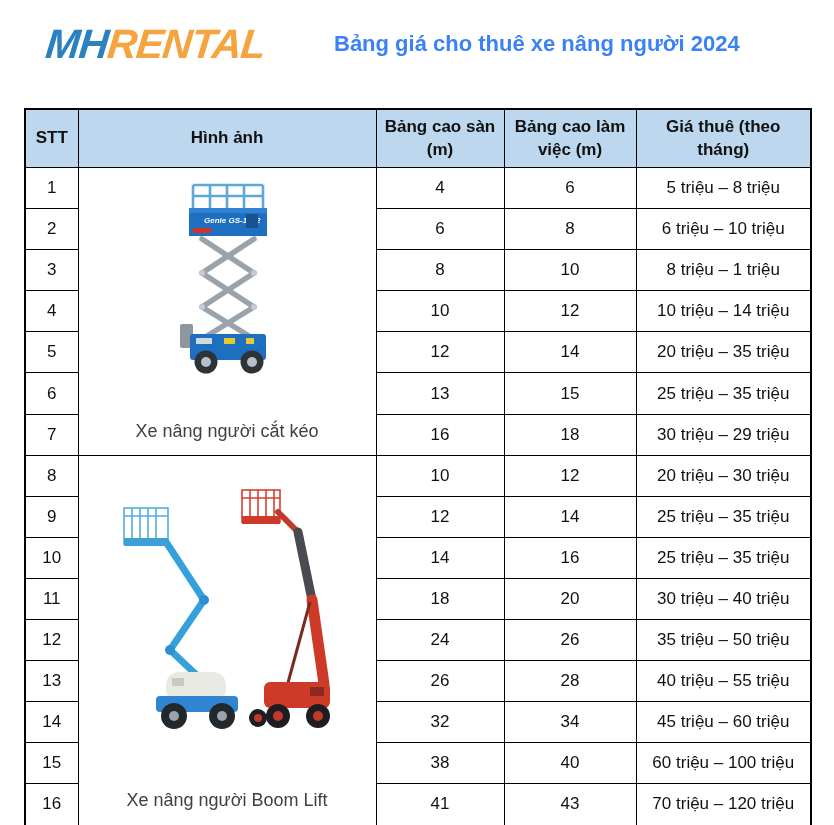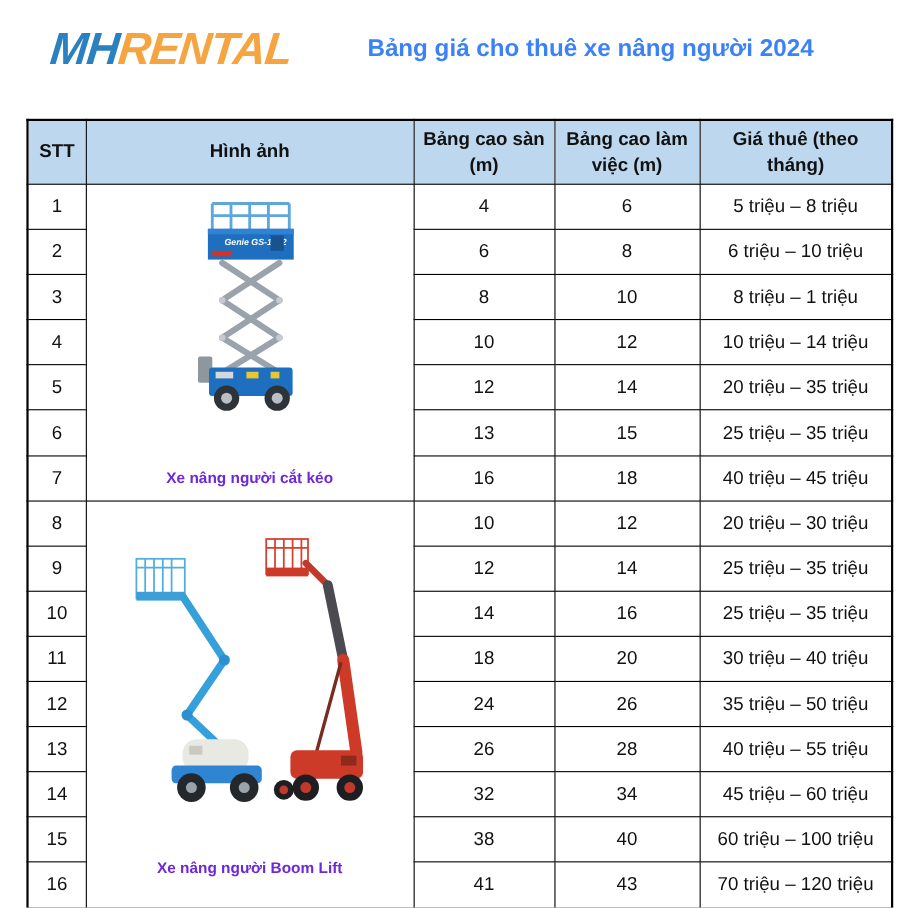--- a/index.html
+++ b/index.html
@@ -46,22 +46,22 @@
   col.c-floor{width:128px;}
   col.c-work{width:132px;}
   col.c-price{width:175px;}
 
   td.image-cell{padding:0;vertical-align:top;}
   .image-cell-inner{
     height:100%;display:flex;flex-direction:column;align-items:center;
     justify-content:space-between;box-sizing:border-box;
   }
   .image-cell-inner.scissor{padding:10px 0 13px 0;}
-  .image-cell-inner.boom{padding:26px 0 28px 0;}
-  .machine-caption{font-size:14px;color:#6d28d9;font-weight:bold;}
+  .image-cell-inner.boom{padding:26px 0 14px 0;}
+  .machine-caption{font-size:18px;color:#404040;}
 </style>
 </head>
 <body>
 
 <div class="page">
 
   <div class="top-header">
     <div class="brand">
       <span class="mh">MH</span><span class="rental">RENTAL</span>
     </div>
@@ -169,21 +169,21 @@
       <tr>
         <td>6</td>
         <td>13</td>
         <td>15</td>
         <td>25 triệu – 35 triệu</td>
       </tr>
       <tr>
         <td>7</td>
         <td>16</td>
         <td>18</td>
-        <td>40 triệu – 45 triệu</td>
+        <td>30 triệu – 29 triệu</td>
       </tr>
 
       <tr>
         <td>8</td>
         <td class="image-cell" rowspan="9">
           <div class="image-cell-inner boom">
 
             <svg width="226" height="254" viewBox="0 0 226 254" aria-hidden="true">
 
               <g>

